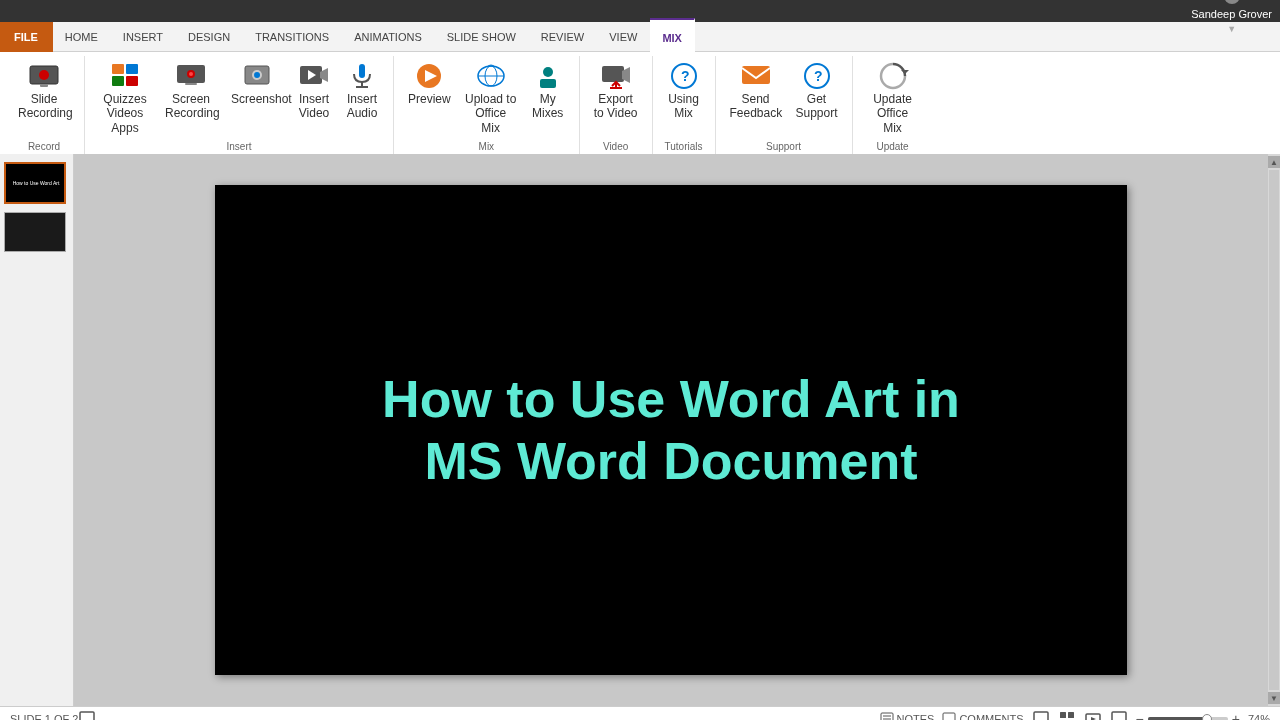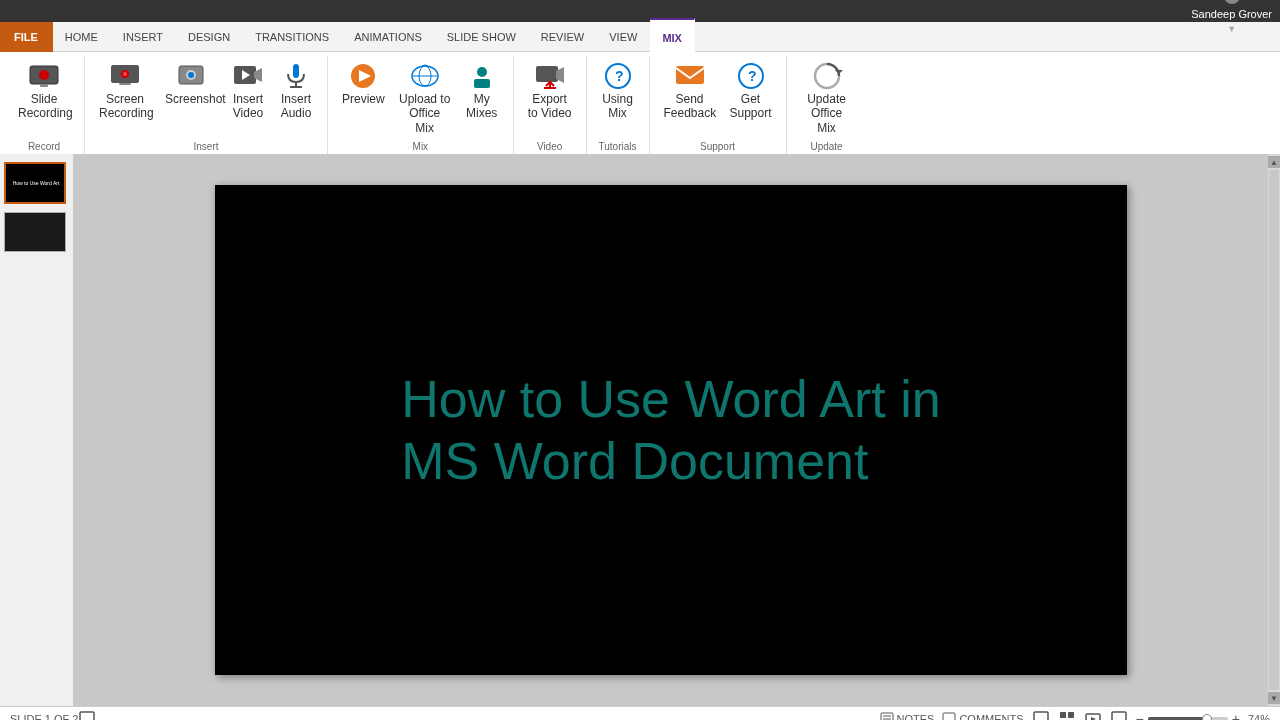--- a/index.html
+++ b/index.html
@@ -189,24 +189,24 @@
       width: 912px;
       height: 490px;
       background: #000;
       display: flex;
       align-items: center;
       justify-content: center;
       box-shadow: 2px 2px 8px rgba(0,0,0,0.4);
     }
 
     #slide-canvas .slide-title {
-      color: #0f766e;
+      color: #5eead4;
       font-size: 52px;
-      font-weight: 400;
-      text-align: left;
+      font-weight: 700;
+      text-align: center;
       line-height: 1.2;
       padding: 0 40px;
     }
 
     
     #right-scrollbar {
       width: 12px;
       background: #d8d8d8;
       display: flex;
       flex-direction: column;
@@ -315,20 +315,31 @@
         </div>
         <div class="btn-label">Slide<br>Recording</div>
       </div>
     </div>
     <div class="ribbon-group-label">Record</div>
   </div>
 
   <div class="ribbon-group">
     <div class="ribbon-items">
       <div class="ribbon-btn">
+        <div class="btn-icon icon-orange">
+          <svg width="32" height="32" viewBox="0 0 32 32">
+            <rect x="3" y="4" width="12" height="10" rx="1" fill="#e87722"></rect>
+            <rect x="17" y="4" width="12" height="10" rx="1" fill="#0078d4"></rect>
+            <rect x="3" y="16" width="12" height="10" rx="1" fill="#107c10"></rect>
+            <rect x="17" y="16" width="12" height="10" rx="1" fill="#c00"></rect>
+          </svg>
+        </div>
+        <div class="btn-label">Quizzes<br>Videos Apps</div>
+      </div>
+      <div class="ribbon-btn">
         <div class="btn-icon">
           <svg width="32" height="32" viewBox="0 0 32 32">
             <rect x="2" y="5" width="28" height="18" rx="2" fill="#555"></rect>
             <circle cx="16" cy="14" r="4" fill="#c00"></circle>
             <circle cx="16" cy="14" r="2" fill="#ff4444"></circle>
             <rect x="10" y="23" width="12" height="2" rx="1" fill="#888"></rect>
           </svg>
         </div>
         <div class="btn-label">Screen<br>Recording</div>
       </div>

